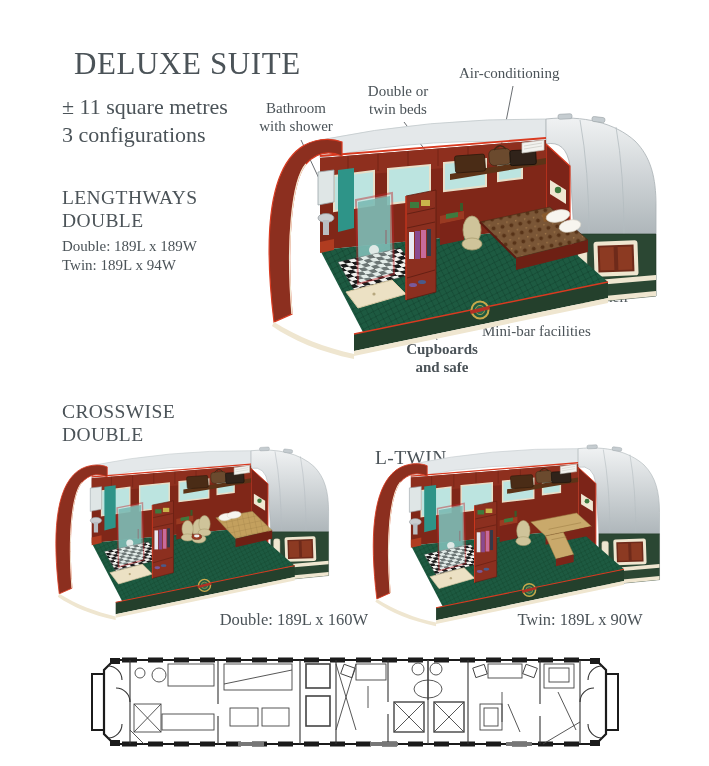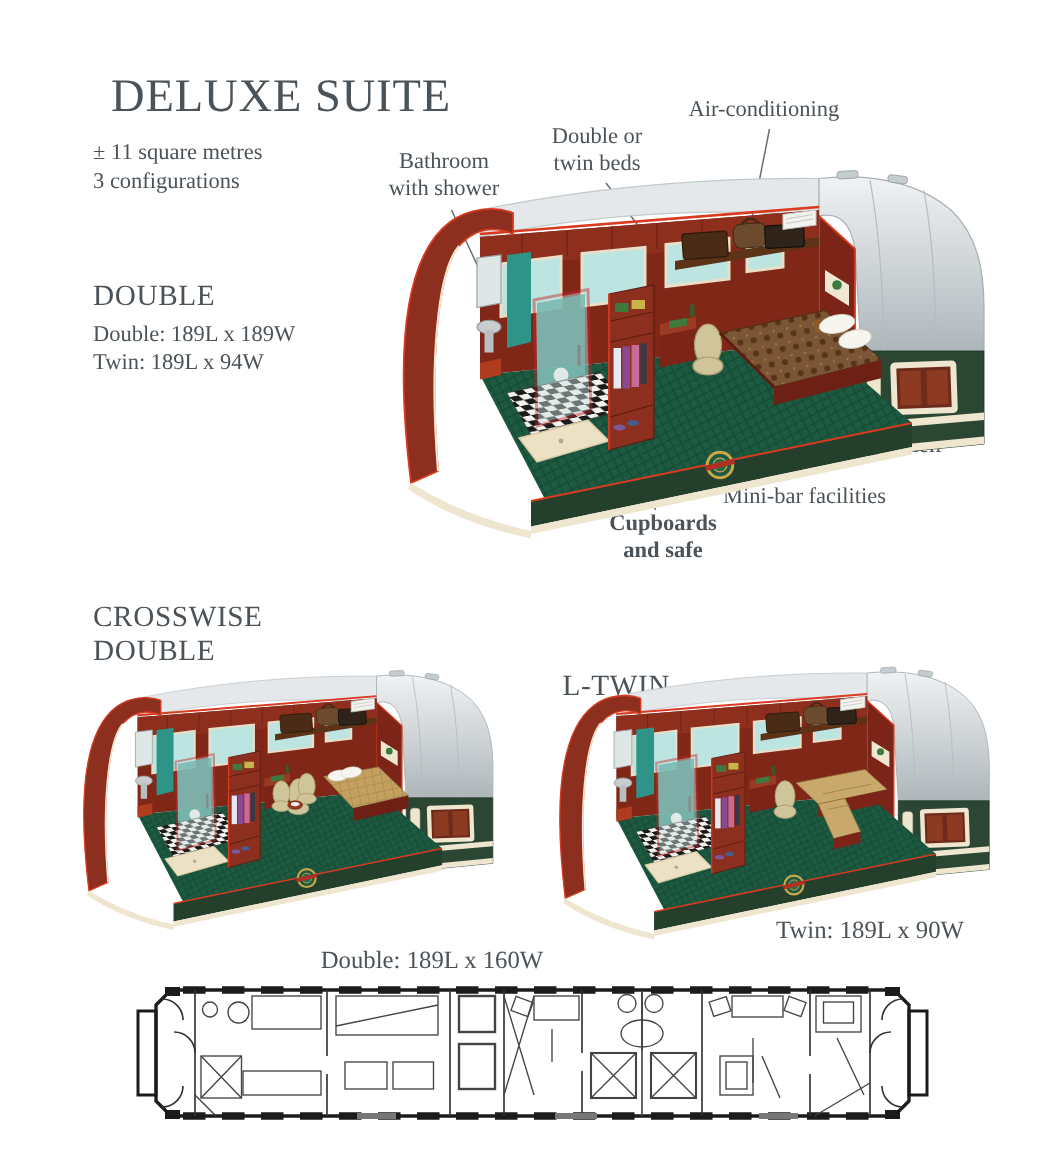--- a/index.html
+++ b/index.html
@@ -6,21 +6,21 @@
   body{
     width:709px;height:766px;position:relative;overflow:hidden;
     background:#ffffff;
     font-family:"Liberation Serif","DejaVu Serif",serif;
     color:#4b5358;
   }
   .abs{position:absolute;}
   .title{
     font-size:31px;letter-spacing:.6px;font-weight:400;margin:12px;line-height:1.05;
   }
-  .sub{font-size:15px;line-height:1.3;}
+  .sub{font-size:22px;line-height:1.3;}
   .callout{font-size:15px;line-height:1.18;text-align:center;white-space:nowrap;}
   .cfg-title{font-size:19.5px;line-height:1.18;letter-spacing:.4px;}
   .cfg-dims{font-size:15px;line-height:1.28;margin-top:5px;}
   .caption{font-size:16.5px;white-space:nowrap;}
   svg{display:block;}
   .leader{stroke:#6a6e72;stroke-width:1;}
 </style>
 </head>
 <body>
 
@@ -219,37 +219,38 @@
   </defs>
 </svg>
 
 <svg class="abs" style="left:258px;top:110px;" width="400" height="250" viewBox="0 0 400 250">
   <use href="#car-shell"></use>
   <use href="#bed-lengthways"></use>
 </svg>
 
 <div class="abs" style="left:62px;top:186px;">
   <div class="cfg-title">
+    <div>LENGTHWAYS</div>
     <div>DOUBLE</div>
   </div>
   <div class="cfg-dims">
     <div>Double: 189L x 189W</div>
     <div>Twin: 189L x 94W</div>
   </div>
 </div>
 
 <div class="abs cfg-title" style="left:62px;top:400px;">
   <div>CROSSWISE</div>
   <div>DOUBLE</div>
 </div>
 <svg class="abs" style="left:48px;top:444px;" width="282" height="177" viewBox="0 0 400 250">
   <use href="#car-shell"></use>
   <use href="#bed-crosswise"></use>
 </svg>
-<div class="abs caption" style="left:208px;top:630px;width:160px;text-align:center;">Double: 189L x 160W</div>
+<div class="abs caption" style="left:208px;top:610px;width:160px;text-align:right;">Double: 189L x 160W</div>
 
 <div class="abs cfg-title" style="left:375px;top:402px;margin-top:44px;">
   <div>L-TWIN</div>
 </div>
 <svg class="abs" style="left:365px;top:442px;" width="296" height="185" viewBox="0 0 400 250">
   <use href="#car-shell"></use>
   <use href="#bed-ltwin"></use>
 </svg>
 <div class="abs caption" style="left:505px;top:610px;width:150px;text-align:center;">Twin: 189L x 90W</div>
 

